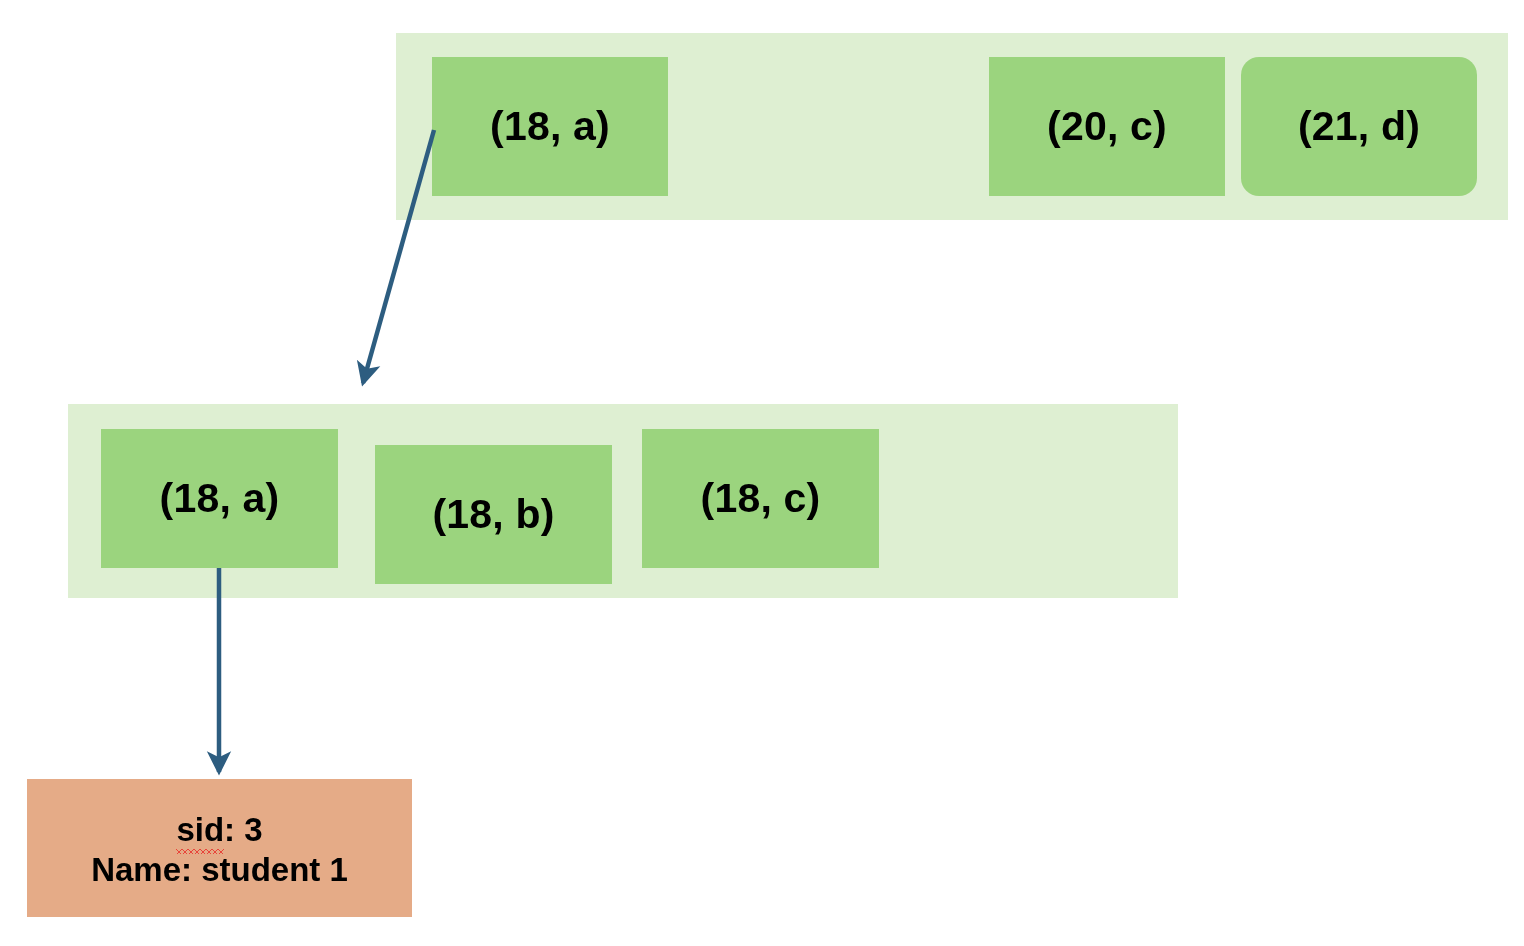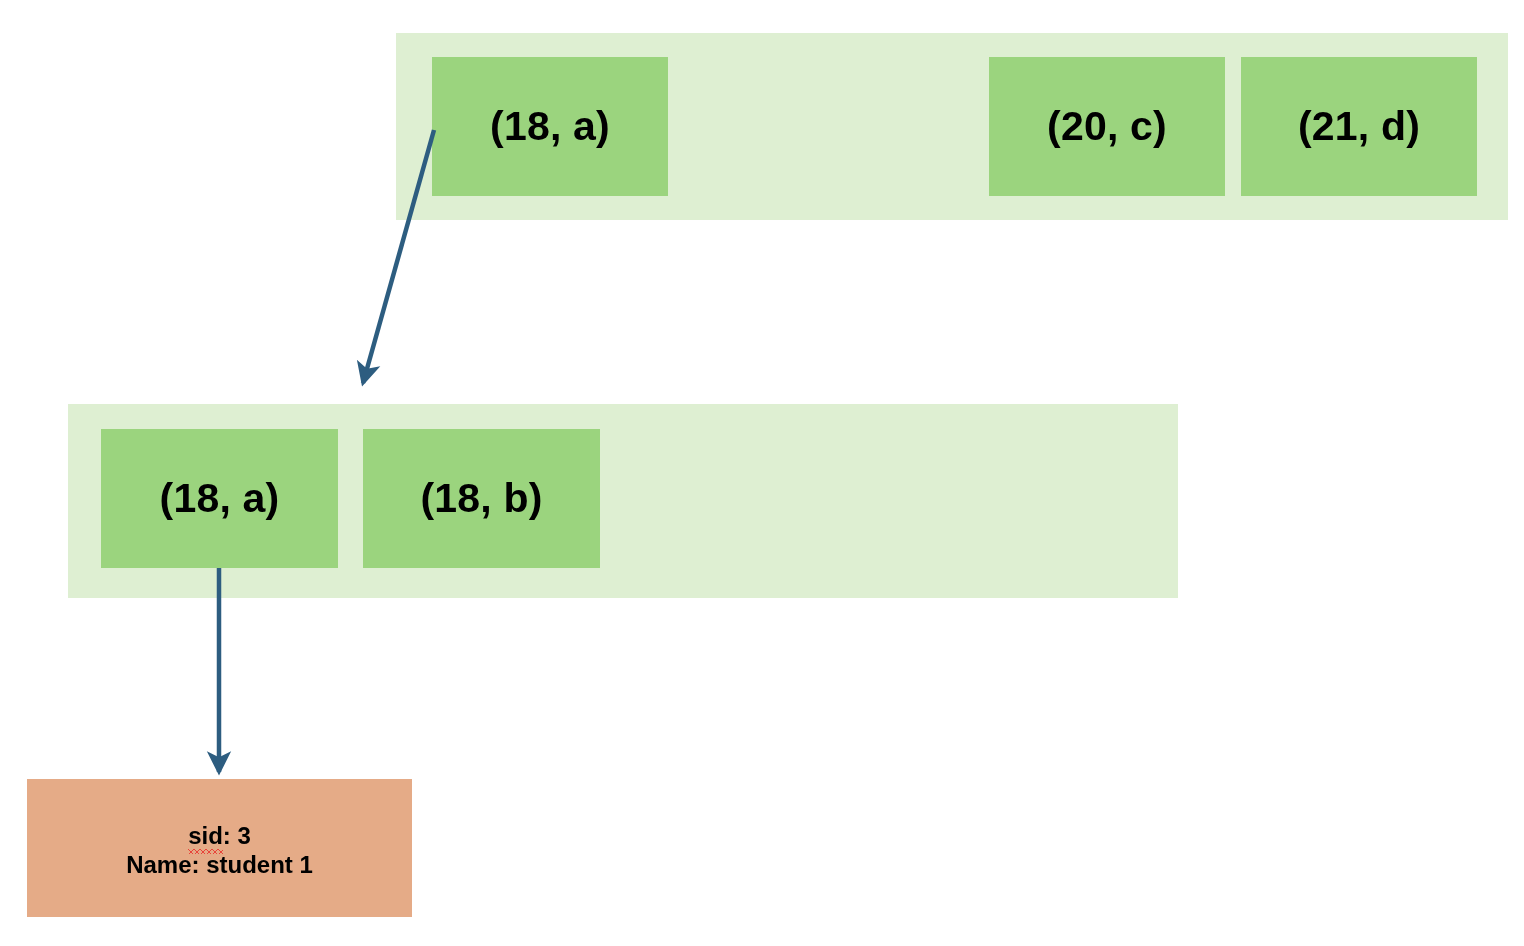--- a/index.html
+++ b/index.html
@@ -57,49 +57,49 @@
 
   
   #row-top .cell {
     top: 24px;
     width: 236px;
     height: 139px;
   }
   #cell-t0 { left: 36px; }
   #cell-t1 { left: 307px; }
   #cell-t2 { left: 578px; margin-left: 15px; }
-  #cell-t3 { left: 845px; }
+  #cell-t3 { left: 845px; border-radius: 18px; }
 
   
   #row-second .cell {
     top: 25px;
     width: 237px;
     height: 139px;
   }
   #cell-s0 { left: 33px; }
-  #cell-s1 { left: 295px; }
+  #cell-s1 { left: 307px; margin-top: 16px; }
   #cell-s2 { left: 574px; }
 
   
   #record-box {
     position: absolute;
     left: 27px;
     top: 779px;
     width: 385px;
     height: 138px;
     background: #E5AB87;
     display: flex;
     flex-direction: column;
     align-items: center;
     justify-content: center;
     box-sizing: border-box;
     padding-top: 4px;
   }
   .record-line {
-    font-size: 24px;
+    font-size: 33px;
     font-weight: bold;
     color: #000000;
     line-height: 1.22;
     white-space: nowrap;
     text-align: center;
   }
   
   .misspelled {
     position: relative;
     display: inline-block;
@@ -145,20 +145,23 @@
     </div>
   </div>
 
   <div id="row-second" class="row-container">
     <div id="cell-s0" class="cell">
       <span class="cell-label">(18, a)</span>
     </div>
     <div id="cell-s1" class="cell">
       <span class="cell-label">(18, b)</span>
     </div>
+    <div id="cell-s2" class="cell">
+      <span class="cell-label">(18, c)</span>
+    </div>
   </div>
 
   <div id="record-box">
     <div class="record-line"><span class="misspelled">sid</span><span>: 3</span></div>
     <div class="record-line">Name: student 1</div>
   </div>
 
   <svg id="arrow-layer" viewBox="0 0 1524 946">
     <defs>
       <marker id="arrowhead" markerWidth="6" markerHeight="6" refX="4.6" refY="3" orient="auto" markerUnits="strokeWidth">

